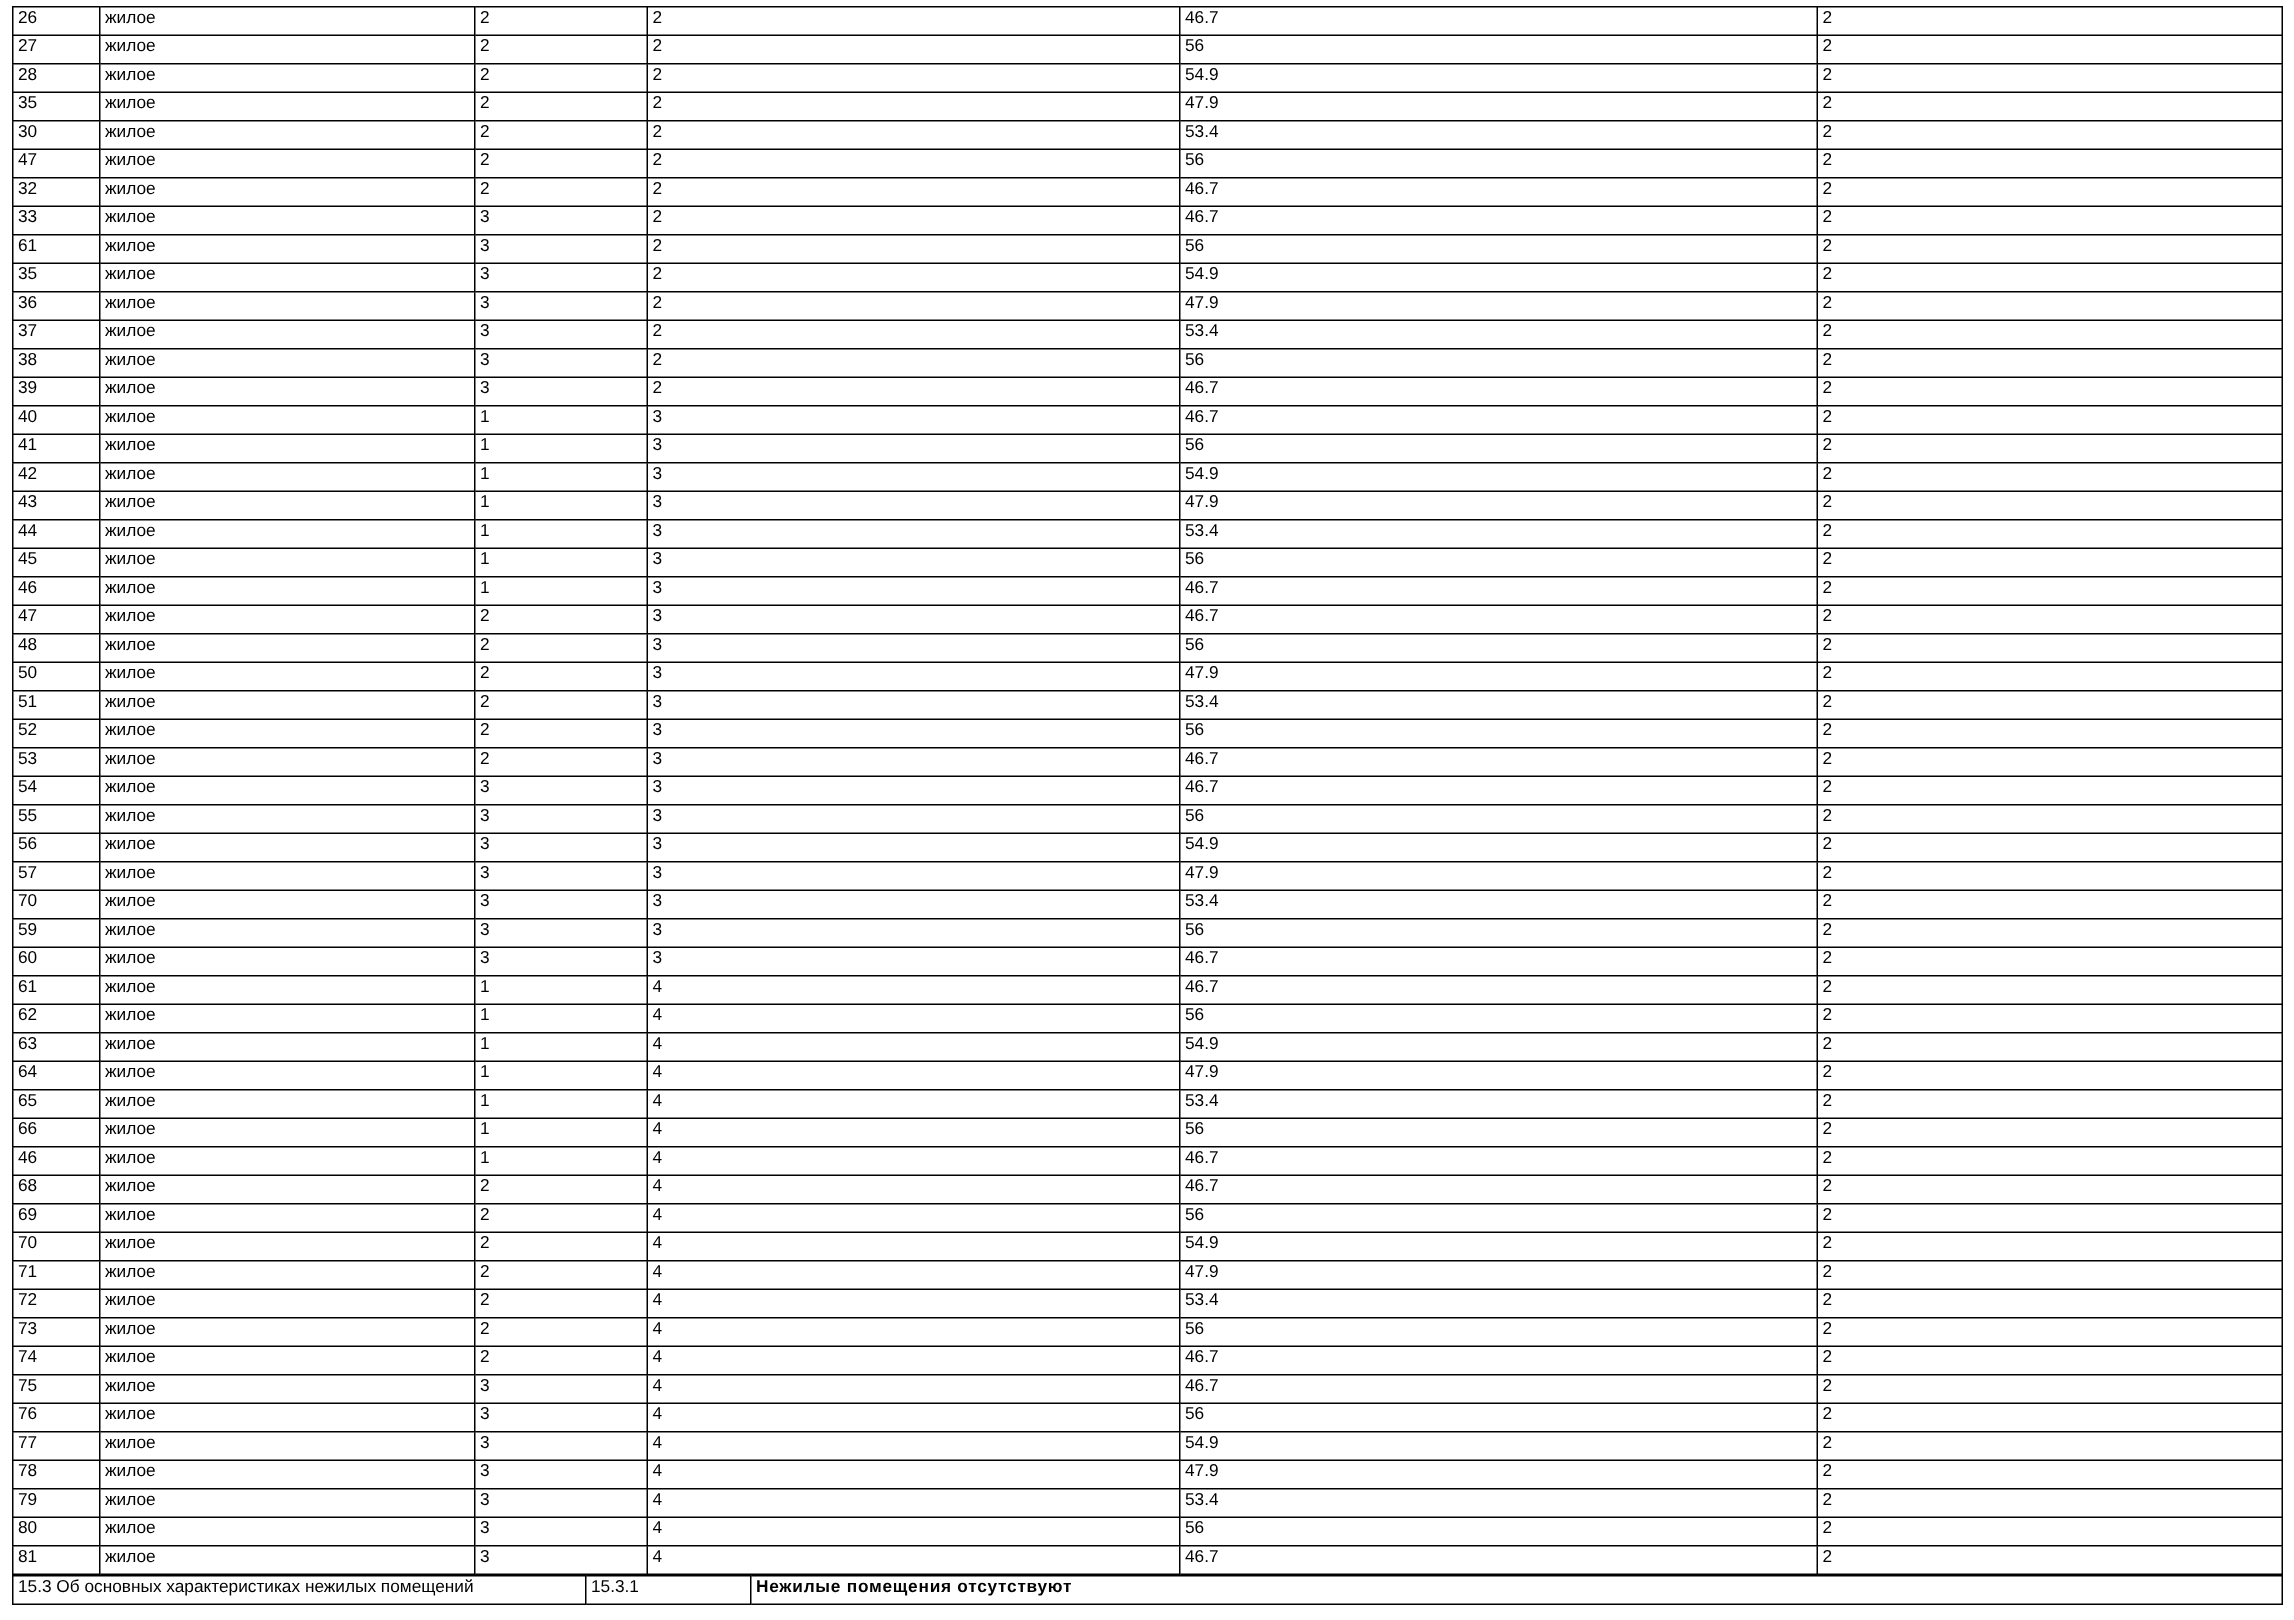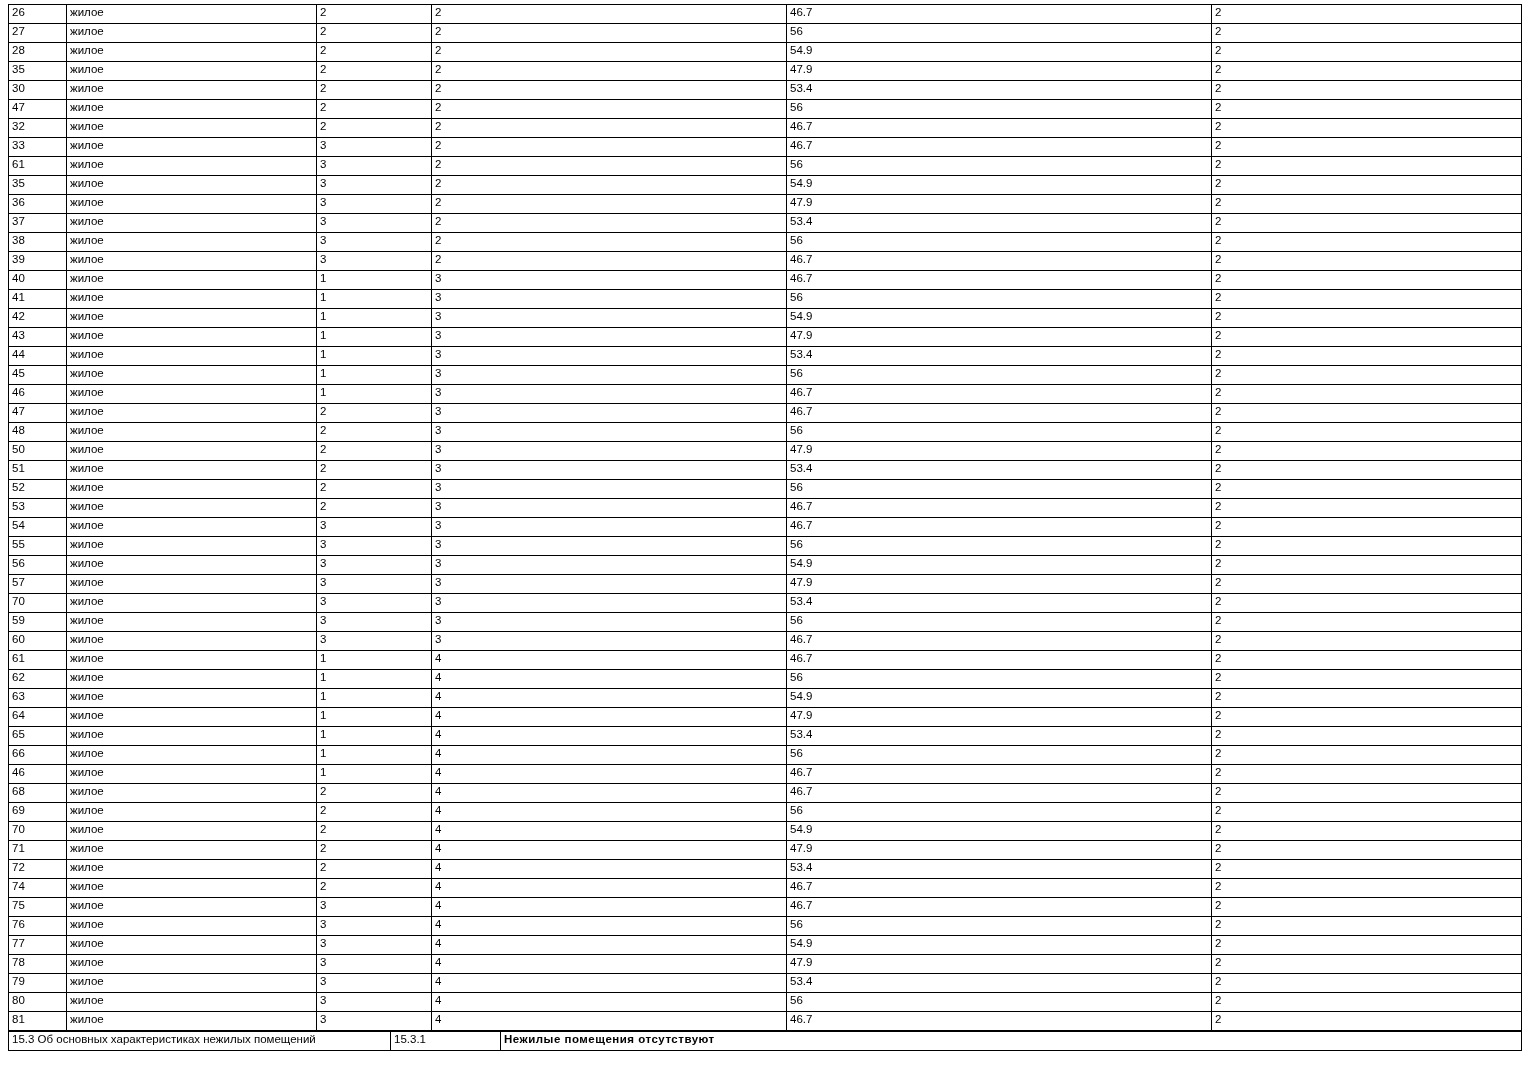--- a/index.html
+++ b/index.html
@@ -427,20 +427,28 @@
           <td>4</td>
           <td>47.9</td>
           <td>2</td>
         </tr>
         <tr>
           <td>72</td>
           <td>жилое</td>
           <td>2</td>
           <td>4</td>
           <td>53.4</td>
+          <td>2</td>
+        </tr>
+        <tr>
+          <td>73</td>
+          <td>жилое</td>
+          <td>2</td>
+          <td>4</td>
+          <td>56</td>
           <td>2</td>
         </tr>
         <tr>
           <td>74</td>
           <td>жилое</td>
           <td>2</td>
           <td>4</td>
           <td>46.7</td>
           <td>2</td>
         </tr>

